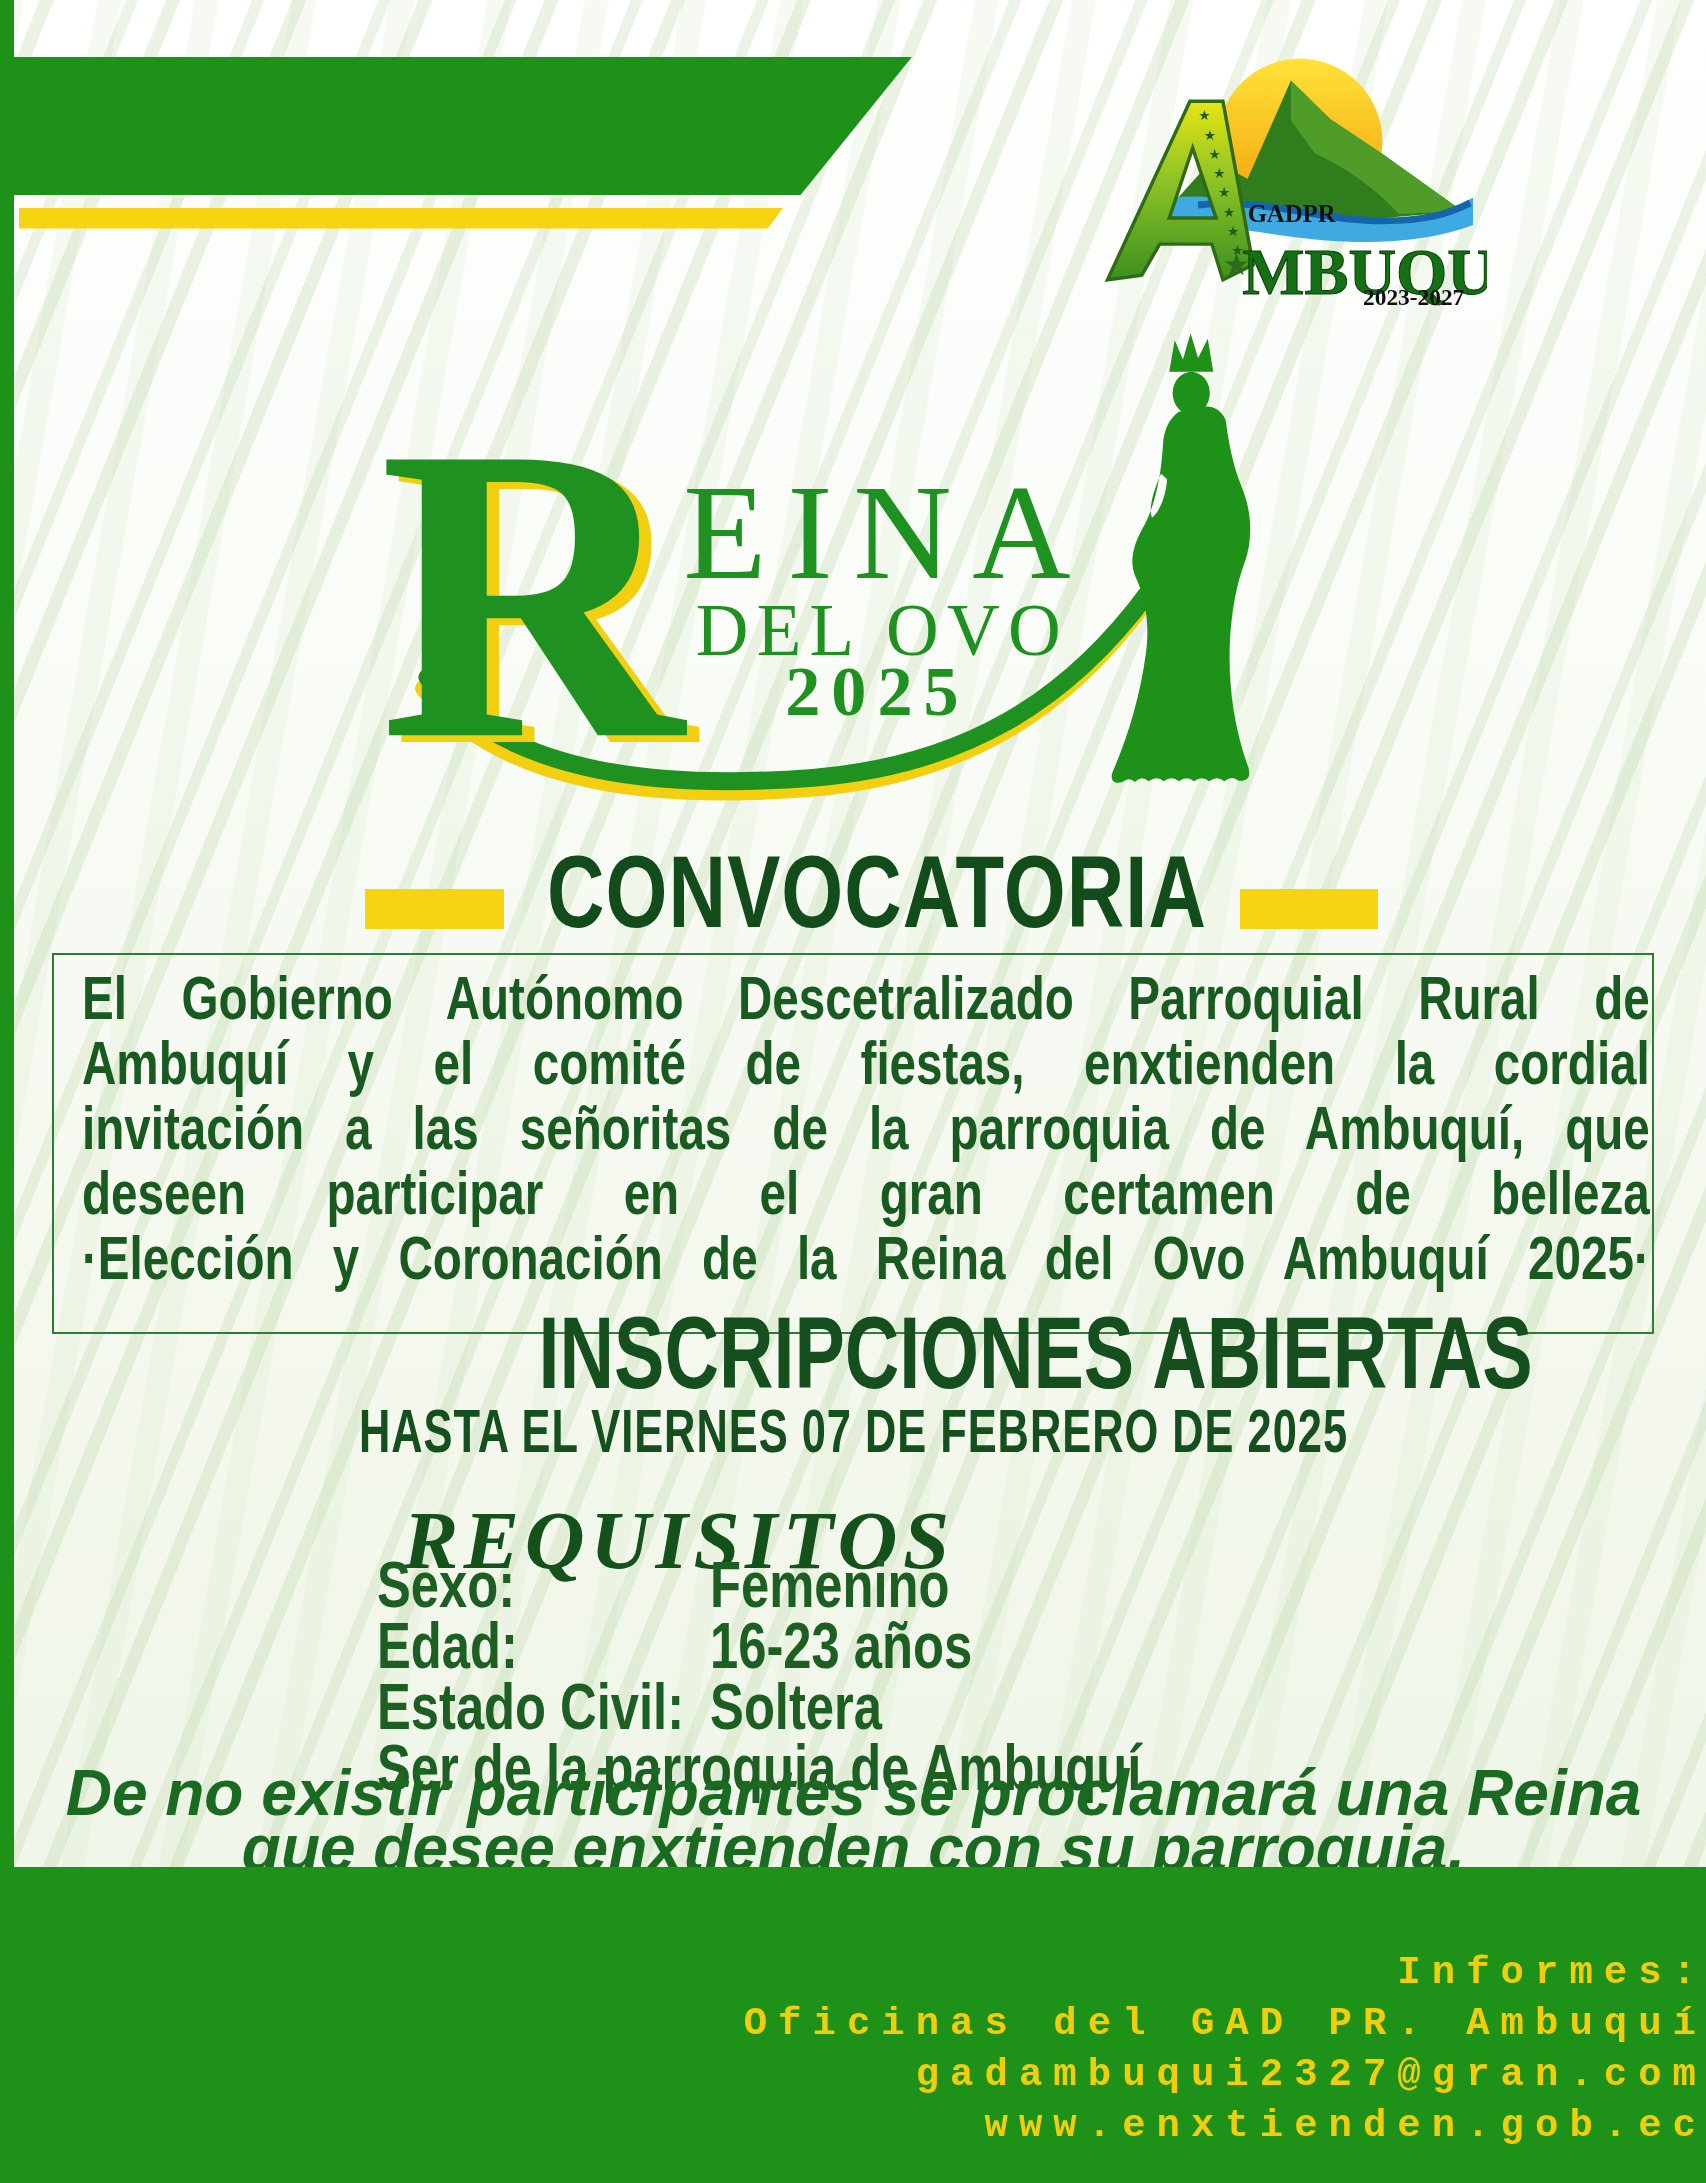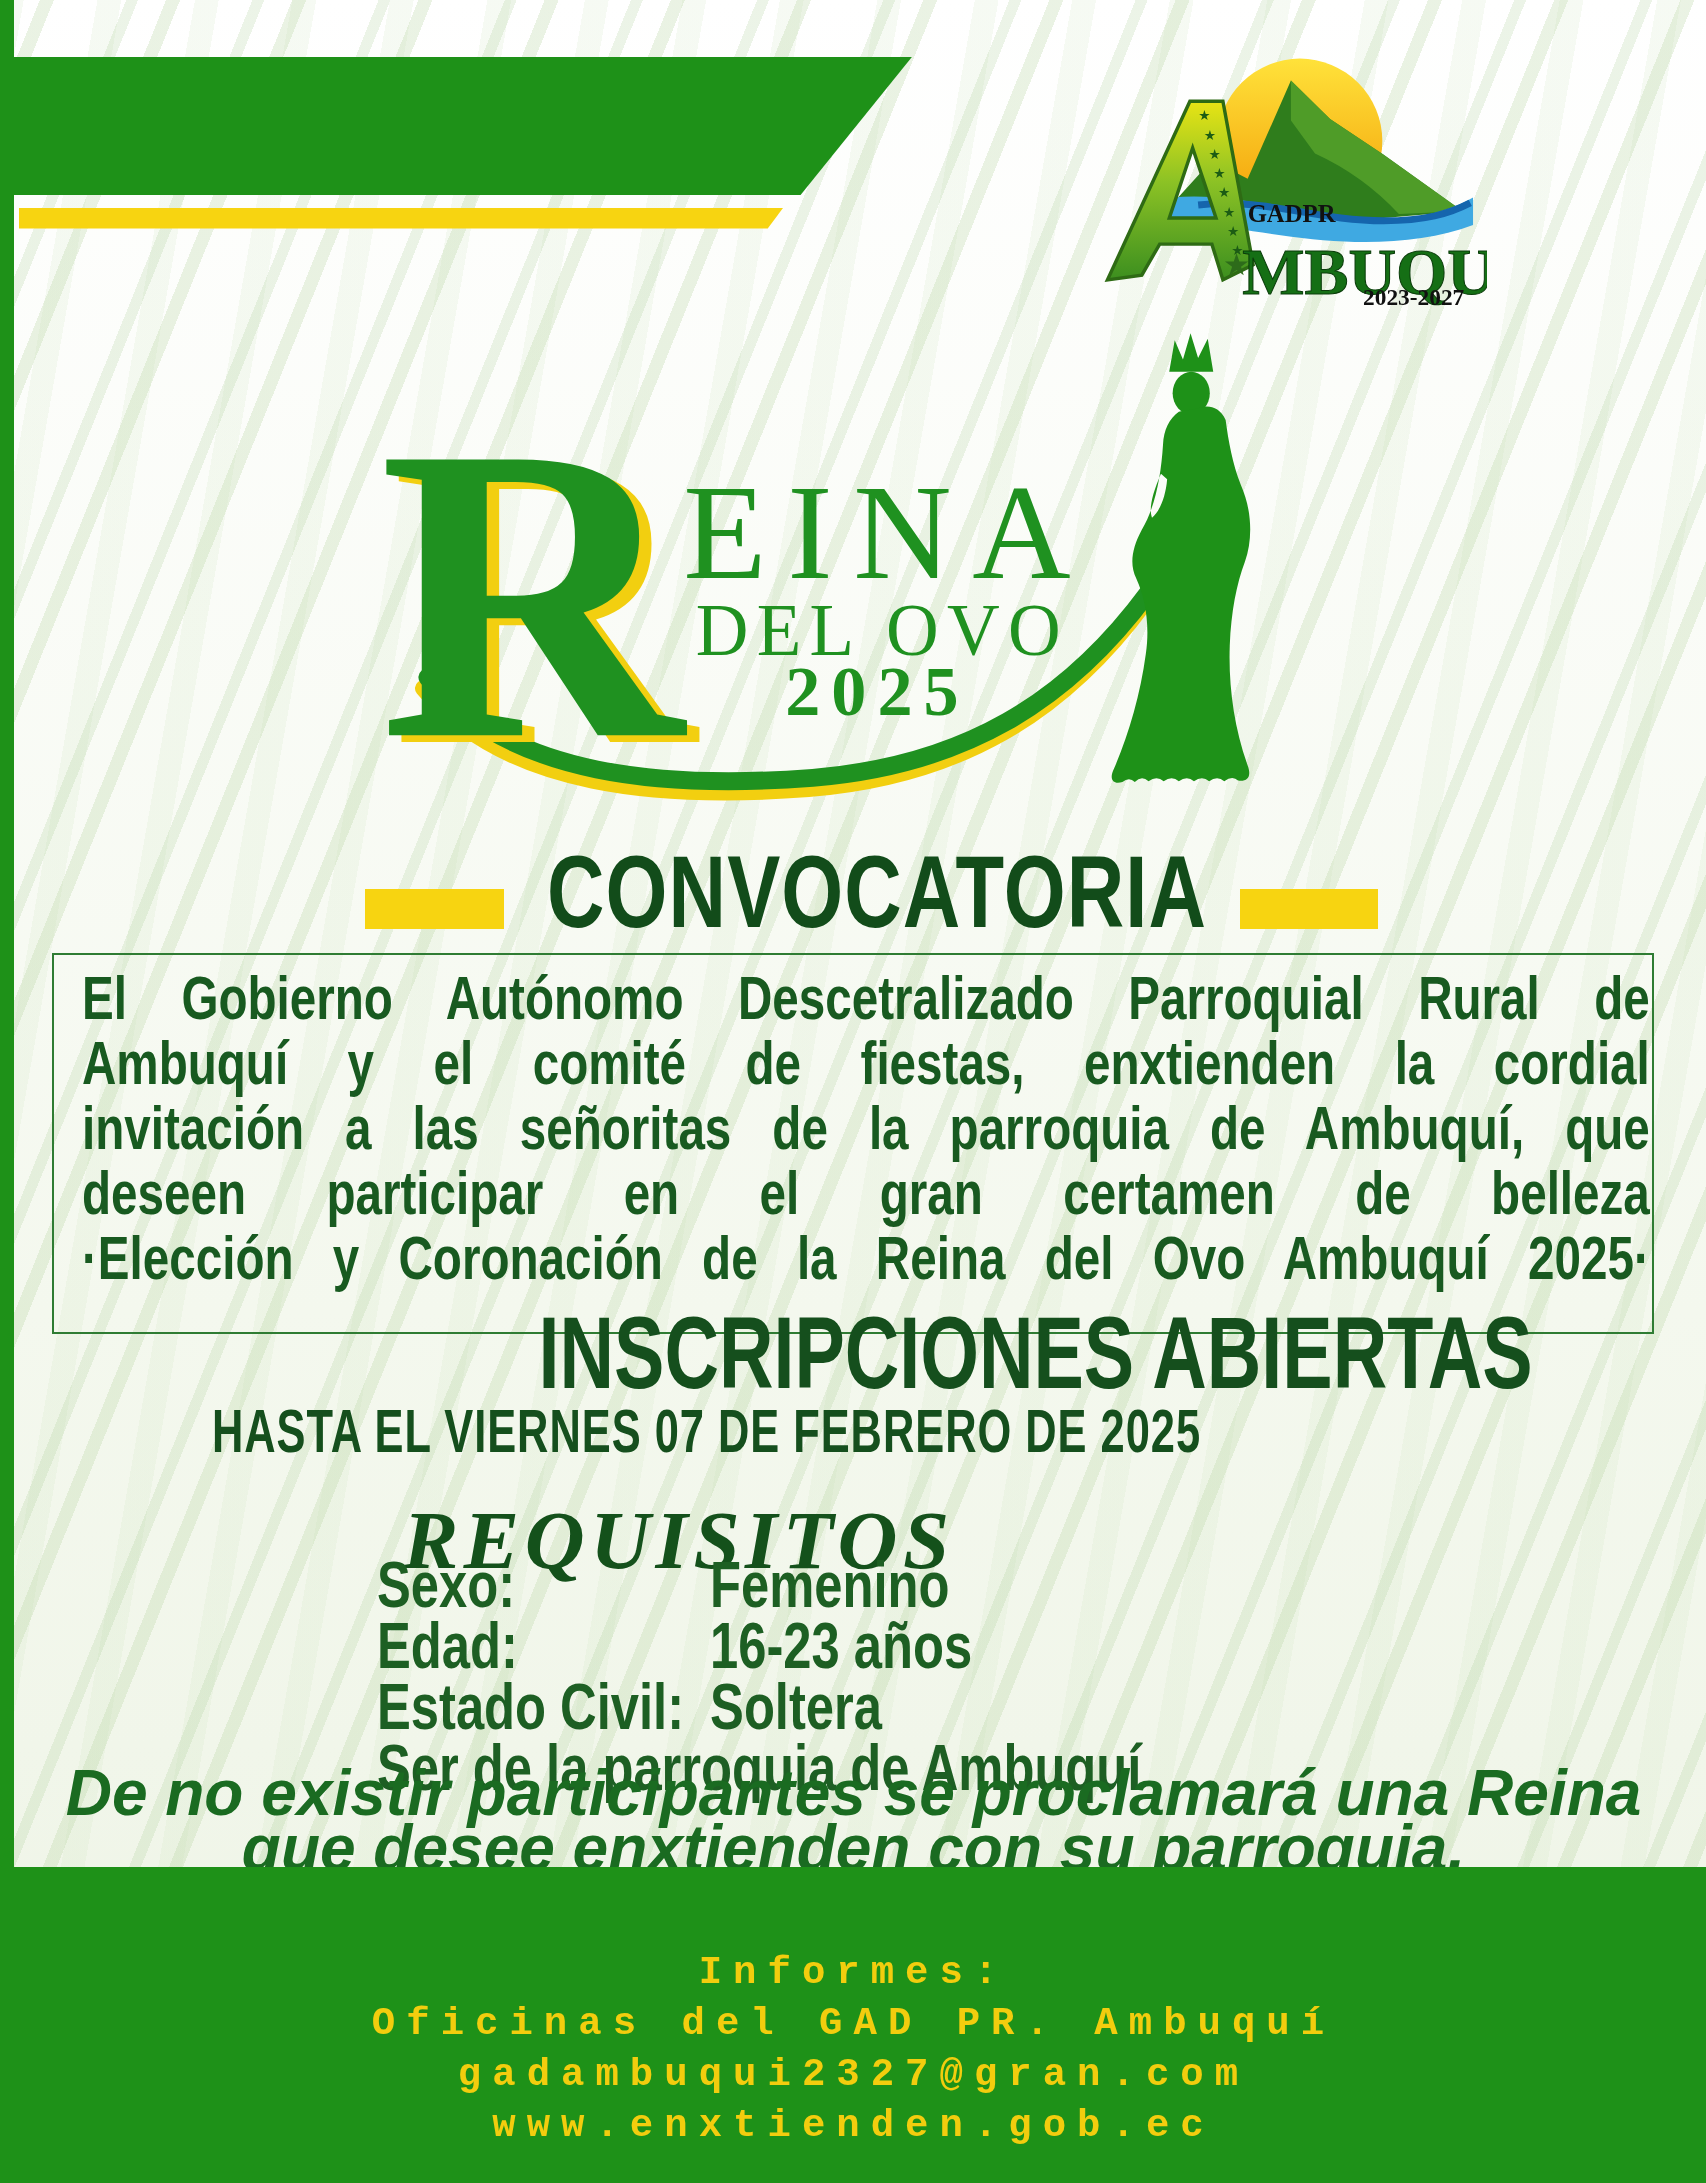--- a/index.html
+++ b/index.html
@@ -33,38 +33,38 @@
   .invite-box{position:absolute;left:52px;top:953px;width:1602px;height:381px;
     border:2.1px solid #2f7c33;box-sizing:border-box;}
   .invite-wrap{position:absolute;left:27.5px;top:11px;width:2010px;
     transform:scaleX(0.78);transform-origin:left top;
     font-weight:bold;font-size:61px;line-height:65px;color:#185a20;}
   .invite-wrap .jline{display:block;text-align:justify;text-align-last:justify;white-space:normal;}
 
   .insc-title{position:absolute;left:0;right:0;top:1305px;text-align:right;
     font-weight:bold;font-size:102px;line-height:96px;color:#154f1d;}
   .insc-title .squeeze{display:inline-block;transform:scaleX(0.74);white-space:nowrap;}
-  .insc-deadline{position:absolute;left:0;right:0;top:1399px;
+  .insc-deadline{position:absolute;left:0;right:0;top:1399px;text-align:center;
     font-weight:bold;font-size:62px;line-height:63px;color:#154f1d;}
   .insc-deadline .squeeze{display:inline-block;transform:scaleX(0.70);white-space:nowrap;letter-spacing:1.4px;}
 
   .req-title{position:absolute;left:403px;top:1499px;
     font-family:"Liberation Serif",serif;font-style:italic;font-weight:bold;
     font-size:83px;line-height:83px;color:#14511b;letter-spacing:5.5px;}
   .req-list{position:absolute;left:377px;top:1554px;width:1377px;
     transform:scaleX(0.78);transform-origin:left top;
     font-weight:bold;font-size:65px;line-height:61px;color:#1d5f23;}
   .req-row{display:block;height:61px;white-space:nowrap;}
   .req-label{display:inline-block;min-width:427px;}
   .note{position:absolute;left:0;right:0;top:1766px;text-align:center;
     font-weight:bold;font-style:italic;font-size:64px;line-height:55px;color:#1a6b21;}
   .footer{position:absolute;left:0;top:1867px;width:1707px;height:317px;background:#1e9118;
     text-align:center;padding-top:81px;box-sizing:border-box;}
   .footer .fline{display:block;font-family:"Liberation Mono","DejaVu Sans Mono",monospace;
-    font-weight:bold;font-size:39px;line-height:51px;color:#f2cd0e;letter-spacing:11px;}
+    font-weight:bold;font-size:39px;line-height:51px;color:#f2cd0e;letter-spacing:11px;text-align:right;}
 </style>
 </head>
 <body>
 
 <div class="page">
   <div class="bg-texture"></div>
   <div class="left-strip"></div>
   <div class="top-banner"></div>
   <div class="yellow-stripe"></div>
 

